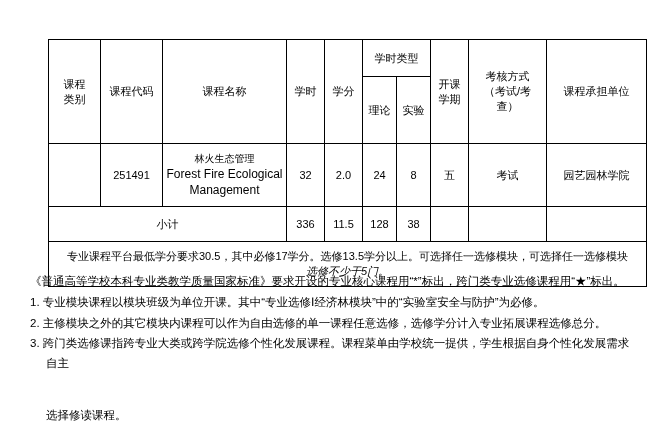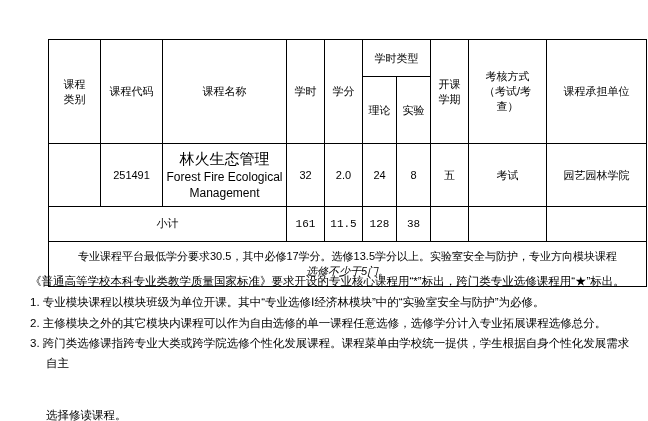--- a/index.html
+++ b/index.html
@@ -47,40 +47,39 @@
     height: 32px;
   }
   .head-tall td {
     height: 62px;
   }
   .data-row td {
     height: 58px;
   }
   .subtotal-row td {
     height: 30px;
-    font-family: Liberation Mono, monospace;
   }
   .note-row td {
     height: 40px;
     text-align: left;
     padding: 4px 6px;
     font-size: 11.5px;
     line-height: 1.6;
   }
   .note-inner {
     text-align: center;
     font-style: italic;
   }
   .cname-en {
     display: block;
     font-size: 12px;
   }
   .cname-zh {
     display: block;
-    font-size: 15px;
+    font-size: 10px;
   }
   .notes {
     position: absolute;
     left: 30px;
     top: 272px;
     width: 600px;
     font-size: 11.5px;
     line-height: 1.72;
   }
   .notes p {
@@ -148,32 +147,32 @@
           <td>2.0</td>
           <td>24</td>
           <td>8</td>
           <td>五</td>
           <td>考试</td>
           <td>园艺园林学院</td>
         </tr>
 
         <tr class="subtotal-row">
           <td colspan="3">小计</td>
-          <td>161</td>
+          <td>336</td>
           <td>11.5</td>
           <td>128</td>
           <td>38</td>
           <td></td>
           <td></td>
           <td></td>
         </tr>
 
         <tr class="note-row">
           <td colspan="10">
-            <span>专业课程平台最低学分要求30.5，其中必修17学分。选修13.5学分以上。实验室安全与防护，专业方向模块课程</span>
+            <span>专业课程平台最低学分要求30.5，其中必修17学分。选修13.5学分以上。可选择任一选修模块，可选择任一选修模块</span>
             <span class="note-inner" style="display:block;">选修不少于5门。</span>
           </td>
         </tr>
       </tbody>
     </table>
   </div>
 
   <div class="notes">
     <p>《普通高等学校本科专业类教学质量国家标准》要求开设的专业核心课程用“*”标出，跨门类专业选修课程用“★”标出。</p>
     <p class="hang">1.  专业模块课程以模块班级为单位开课。其中“专业选修Ⅰ经济林模块”中的“实验室安全与防护”为必修。</p>

